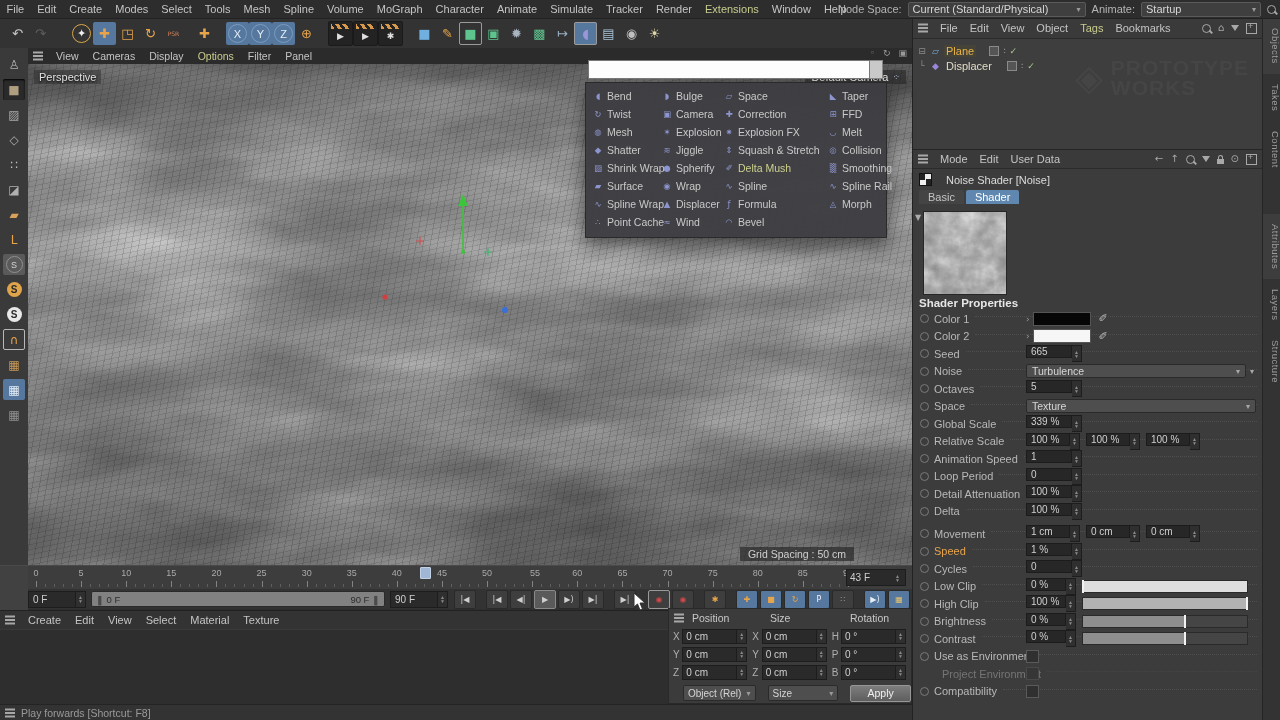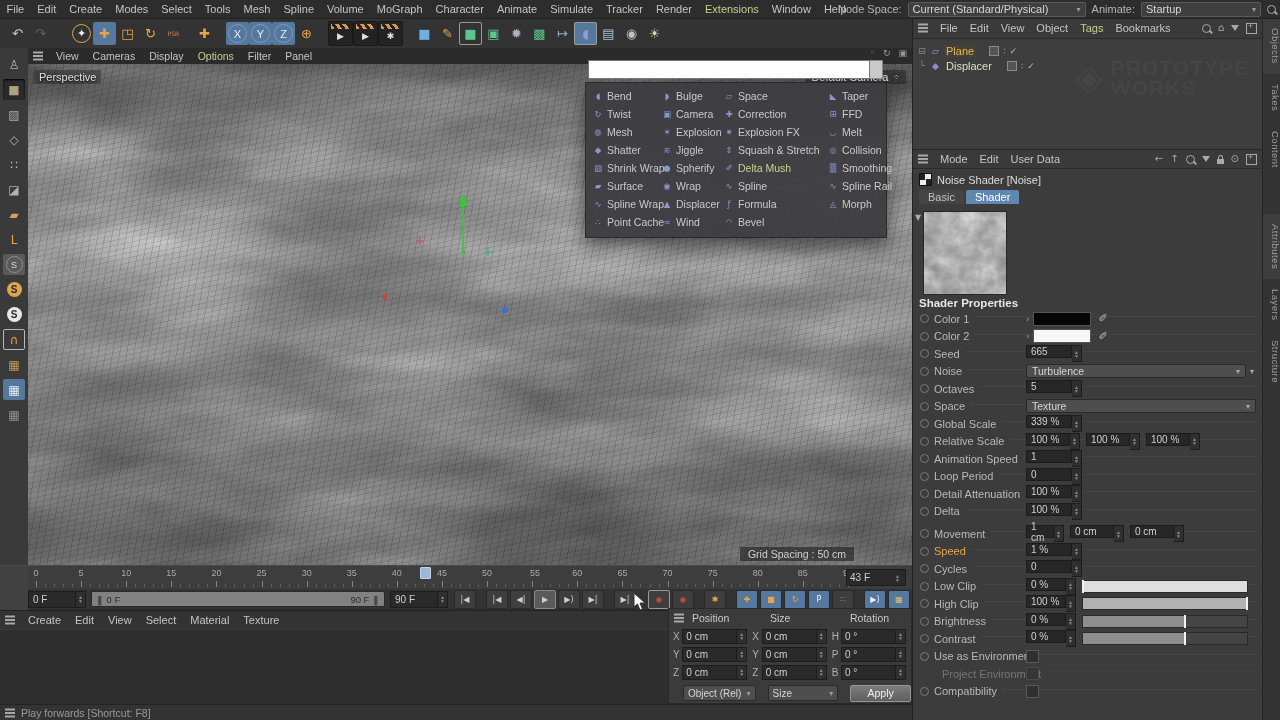--- a/index.html
+++ b/index.html
@@ -174,21 +174,21 @@
   .tree-flags .chk{color:#a9c98a;font-size:9px;}
   .watermark{position:absolute;right:14px;top:18px;display:flex;align-items:center;gap:8px;opacity:.85;}
   .watermark .dia{font-size:36px;color:#474747;}
   .wm-text{display:flex;flex-direction:column;line-height:20px;}
   .wm-text .l1,.wm-text .l2{font-size:21px;font-weight:bold;letter-spacing:1px;color:#474747;}
 
   .am-menu{height:18px;background:#3a3a3a;display:flex;align-items:center;border-top:1px solid #252525;
            border-bottom:1px solid #2b2b2b;}
   .am-menu .menu-item{padding:0 6px;}
   .am-body{position:relative;height:552px;background:#3c3c3c;}
-  .shader-title{display:flex;align-items:center;gap:5px;padding:4px 0 0 6px;color:#dcdcdc;}
+  .shader-title{display:flex;align-items:center;gap:14px;padding:4px 0 0 6px;color:#dcdcdc;}
   .checker{width:11px;height:11px;background:
       conic-gradient(#eee 0 25%,#222 0 50%,#eee 0 75%,#222 0);border:1px solid #111;}
   .attr-tabs{display:flex;gap:2px;padding:4px 0 0 6px;}
   .attr-tab{height:14px;padding:0 9px;display:flex;align-items:center;color:#c4c4c4;background:#444;border-radius:2px 2px 0 0;}
   .attr-tab.active{background:#5f87b0;color:#fff;}
   .fold{position:absolute;left:2px;top:44px;color:#aaa;font-size:8px;}
   .preview{position:absolute;left:10px;top:42px;width:82px;height:82px;border:1px solid #262626;overflow:hidden;background:#888;}
   .section-title{position:absolute;left:6px;top:128px;font-size:11.5px;font-weight:bold;color:#e6e6e6;}
   .attr-rows{position:absolute;left:0;top:141px;width:350px;}
   .attr-row{position:relative;height:17.5px;display:flex;align-items:center;}
@@ -918,21 +918,21 @@
                 <span class="spincol"></span>
               </span>
             </span>
           </div>
           <div class="attr-row gap">
             <span class="bullet"></span>
             <span class="alabel">Movement</span>
             <span class="leader"></span>
             <span class="actrl">
               <span style="display: flex; margin-right: 6px;">
-                <span class="fld" style="width: 28px;">1 cm</span>
+                <span class="fld" style="width: 44px;">1 cm</span>
                 <span class="spincol"></span>
               </span>
               <span style="display: flex; margin-right: 6px;">
                 <span class="fld" style="width: 44px;">0 cm</span>
                 <span class="spincol"></span>
               </span>
               <span style="display: flex; margin-right: 6px;">
                 <span class="fld" style="width: 44px;">0 cm</span>
                 <span class="spincol"></span>
               </span>

